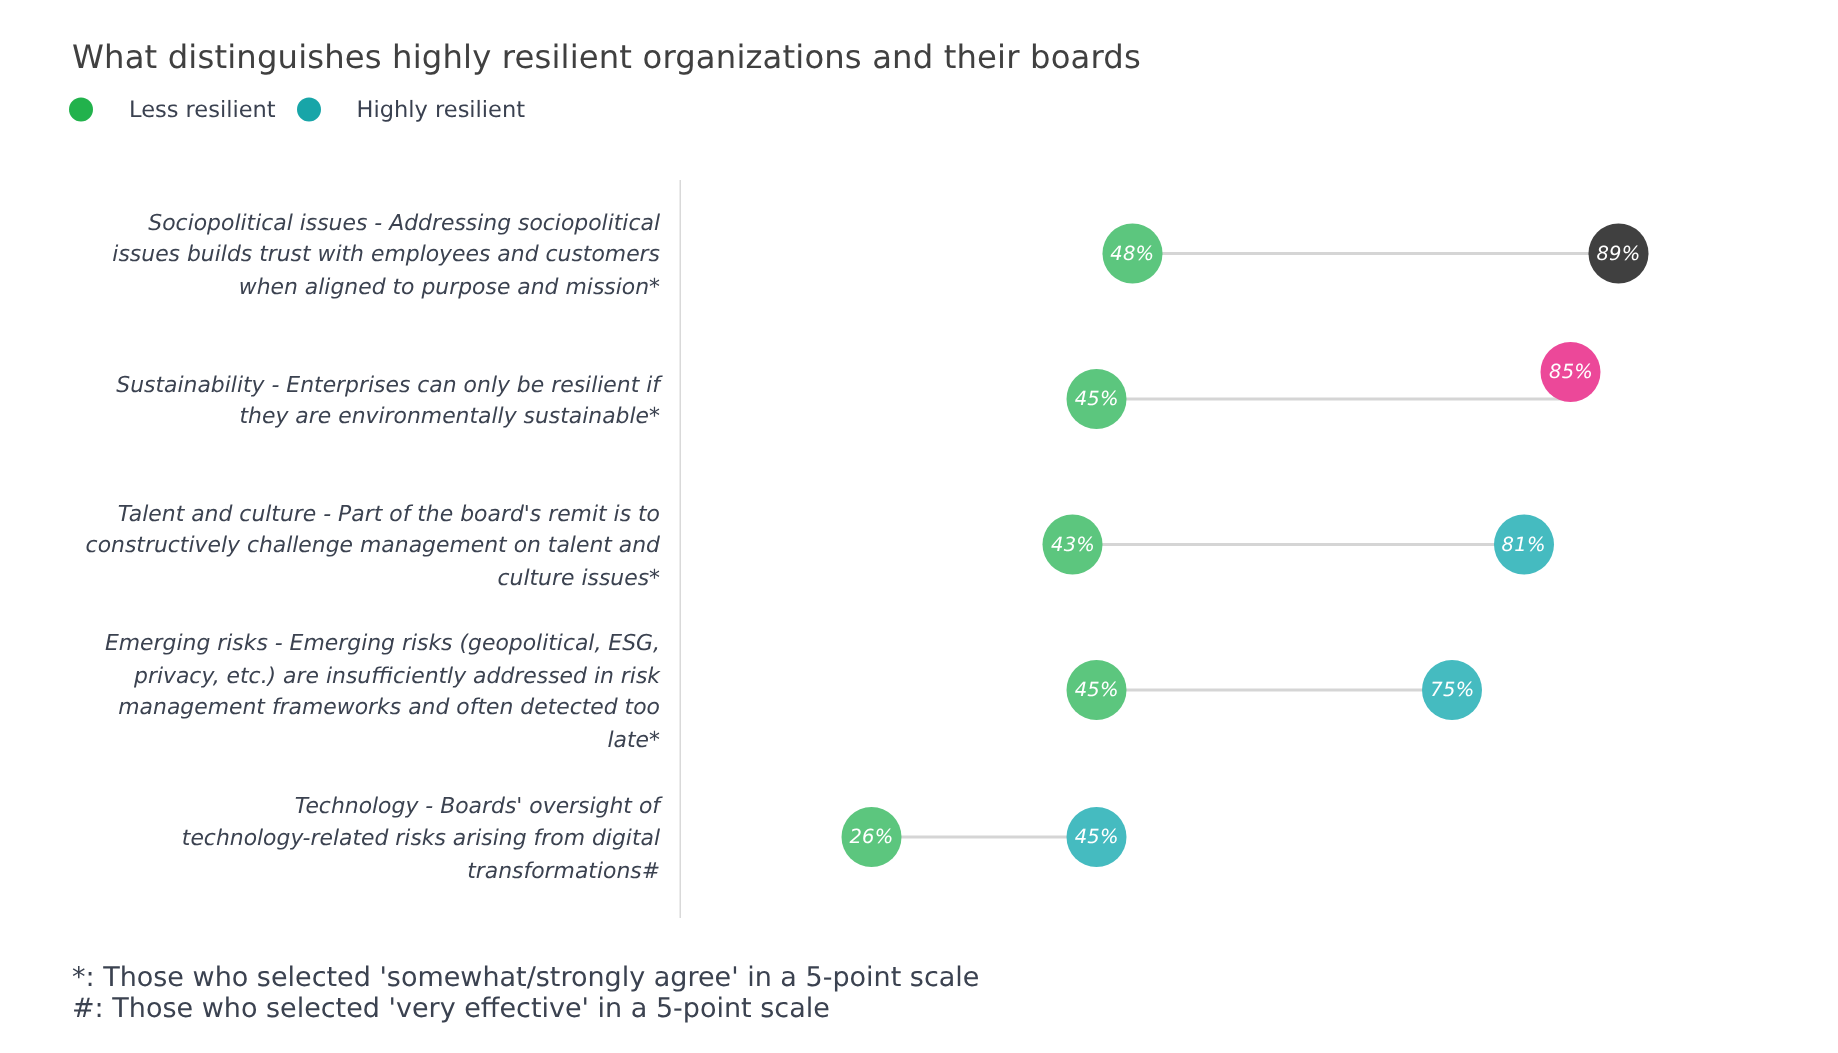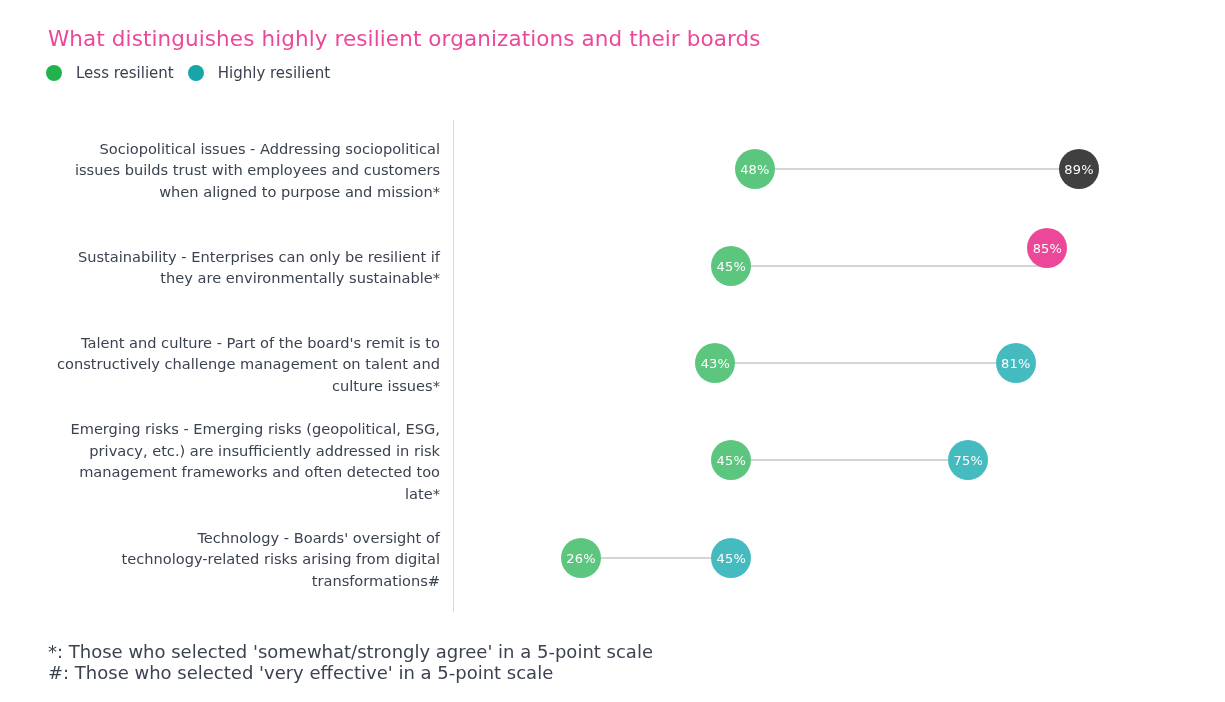--- a/index.html
+++ b/index.html
@@ -16,37 +16,37 @@
     overflow: hidden;
   }
 
   
   #chart-title {
     position: absolute;
     left: 48px;
     top: 26px;
     font-size: 21.5px;
     font-weight: 400;
-    color: #ec4899;
+    color: #404040;
     letter-spacing: 0.1px;
     white-space: nowrap;
   }
 
   #legend {
     position: absolute;
     left: 46px;
     top: 64px;
     display: flex;
     align-items: center;
     gap: 14px;
   }
   .legend-item {
     display: flex;
     align-items: center;
-    gap: 14px;
+    gap: 24px;
   }
   .legend-dot {
     width: 16px;
     height: 16px;
     border-radius: 50%;
     flex: none;
     display: block;
   }
   .legend-label {
     font-size: 15px;
@@ -55,20 +55,21 @@
   }
 
   
   #plot {
     position: absolute;
     left: 0;
     top: 0;
     width: 1225px;
     height: 560px;
     pointer-events: none;
+    font-style: italic;
   }
 
   #axis-line {
     position: absolute;
     left: 453px;
     top: 120px;
     width: 1px;
     height: 492px;
     background: #d9d9d9;
   }

